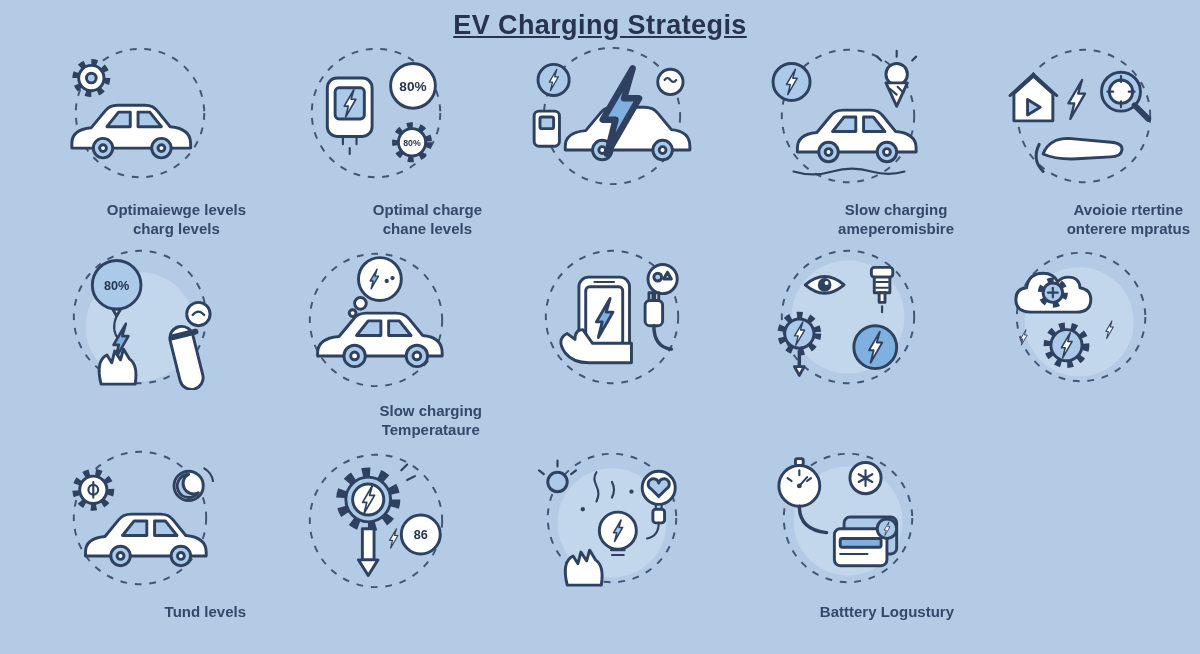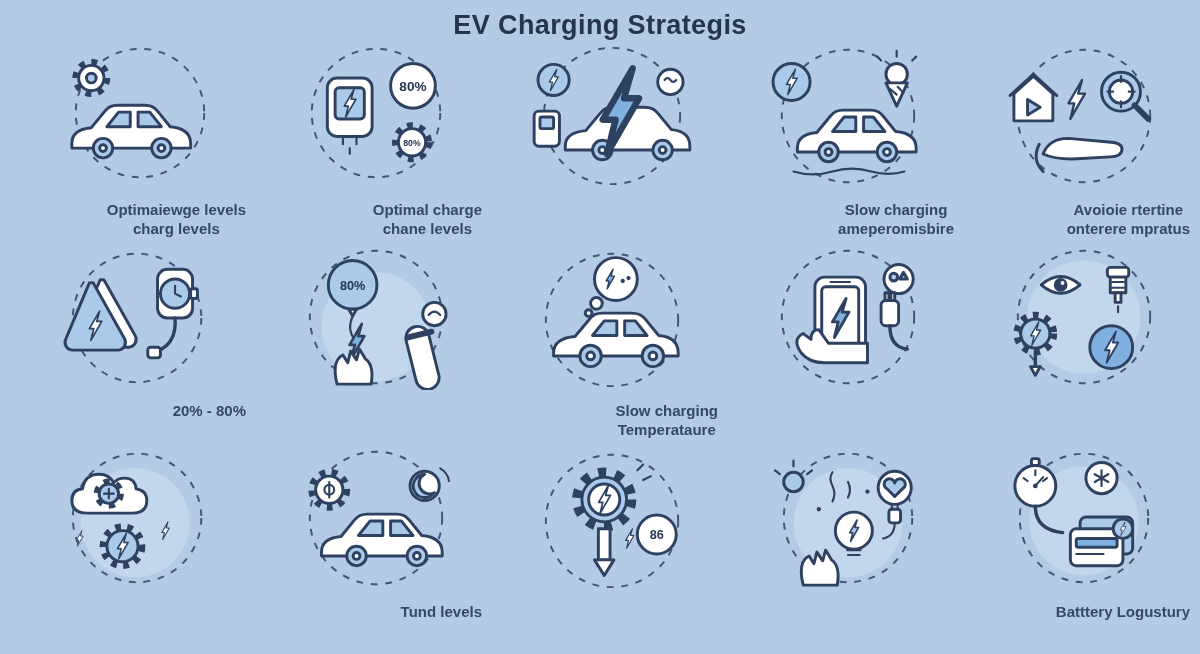--- a/index.html
+++ b/index.html
@@ -3,21 +3,21 @@
 <meta charset="utf-8">
 <style>
   html,body{margin:0;padding:0;}
   body{
     width:1200px;height:654px;overflow:hidden;
     background:#b3cbe5;
     font-family:"Liberation Sans",sans-serif;
   }
   .title{
     text-align:center;margin:10px 0 2px 0;
-    font-size:27px;font-weight:800;color:#27344e;letter-spacing:.4px;
+    font-size:27px;font-weight:800;color:#27344e;letter-spacing:.4px;text-decoration:underline;
   }
   .grid{
     display:grid;grid-template-columns:repeat(5,1fr);
     padding:0 10px;
   }
   .cell{
     height:201px;display:flex;flex-direction:column;align-items:flex-end;
   }
   .icon-area{width:212px;height:146px;}
   .icon-area svg{width:100%;height:100%;}
@@ -146,37 +146,20 @@
         <path class="ln2" d="M138 34 v6 M138 60 v6 M124 50 h6 M146 50 h6"></path>
         <path class="ln4" d="M152 64 l14 14"></path>
         <path class="o" d="M58 114 q6 -16 26 -16 l44 4 q12 1 11 8 q-1 7 -12 7 l-34 2 q-22 1 -35 -5 z"></path>
         <path class="ln" d="M54 104 q-8 16 4 28"></path>
       </svg>
     </div>
     <div class="label">Avoioie rtertine
 onterere mpratus</div>
   </div>
 
-  <div class="cell">
-    <div class="icon-area">
-      <svg viewBox="0 0 200 150">
-        <circle class="dash" cx="97" cy="76" r="66"></circle>
-        <path class="o" transform="translate(11,-3)" d="M52 40 L84 97 a8 8 0 0 1 -7 12 H31 a8 8 0 0 1 -7 -12 L48 40 a7 7 0 0 1 4 0 Z"></path>
-        <path class="lb" d="M52 40 L84 97 a8 8 0 0 1 -7 12 H31 a8 8 0 0 1 -7 -12 L48 40 a7 7 0 0 1 4 0 Z"></path>
-        <path class="w" transform="translate(54,84) scale(0.75)" d="M6 -20 L-8 4 L-2 4 L-6 20 L9 -6 L2 -6 Z"></path>
-        <rect class="o" x="118" y="26" width="36" height="50" rx="10"></rect>
-        <circle class="lb" cx="136" cy="51" r="15"></circle>
-        <path class="ln2" d="M136 51 v-8 M136 51 l6 3"></path>
-        <rect class="o" x="152" y="46" width="7" height="10" rx="2"></rect>
-        <path class="ln3" d="M136 76 q2 26 -18 34"></path>
-        <rect class="o" x="108" y="106" width="13" height="11" rx="3"></rect>
-      </svg>
-    </div>
-    <div class="label">20% - 80%</div>
-  </div>
 
   <div class="cell">
     <div class="icon-area">
       <svg viewBox="0 0 200 150">
         <circle class="halo" cx="100" cy="85" r="56"></circle>
         <circle class="dash" cx="100" cy="75" r="68"></circle>
         <circle class="lb" cx="76" cy="42" r="25"></circle>
         <text class="t b13" x="76" y="47">80%</text>
         <path class="o" d="M72 67 l4 7 4 -7 z"></path>
         <path class="ln2" d="M76 74 q-6 14 2 24"></path>

